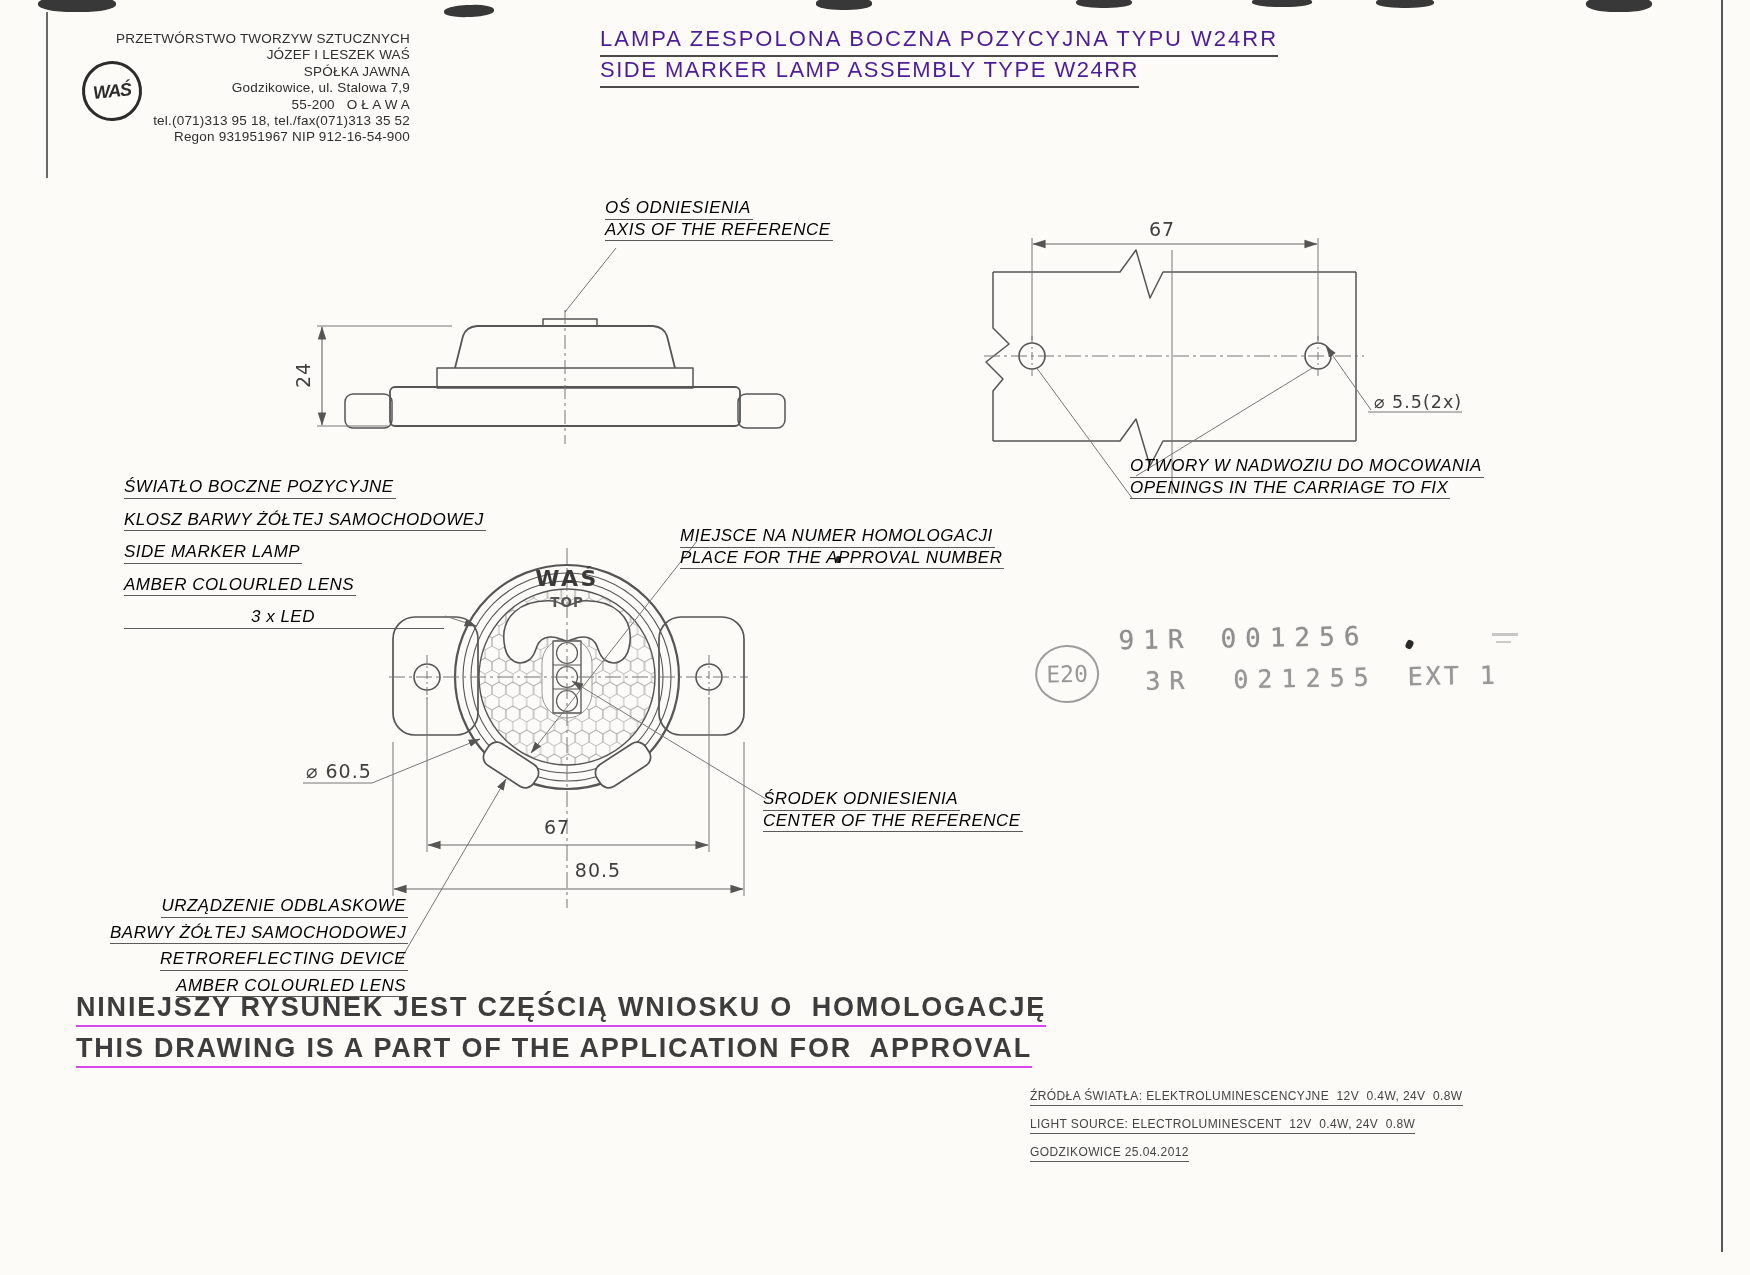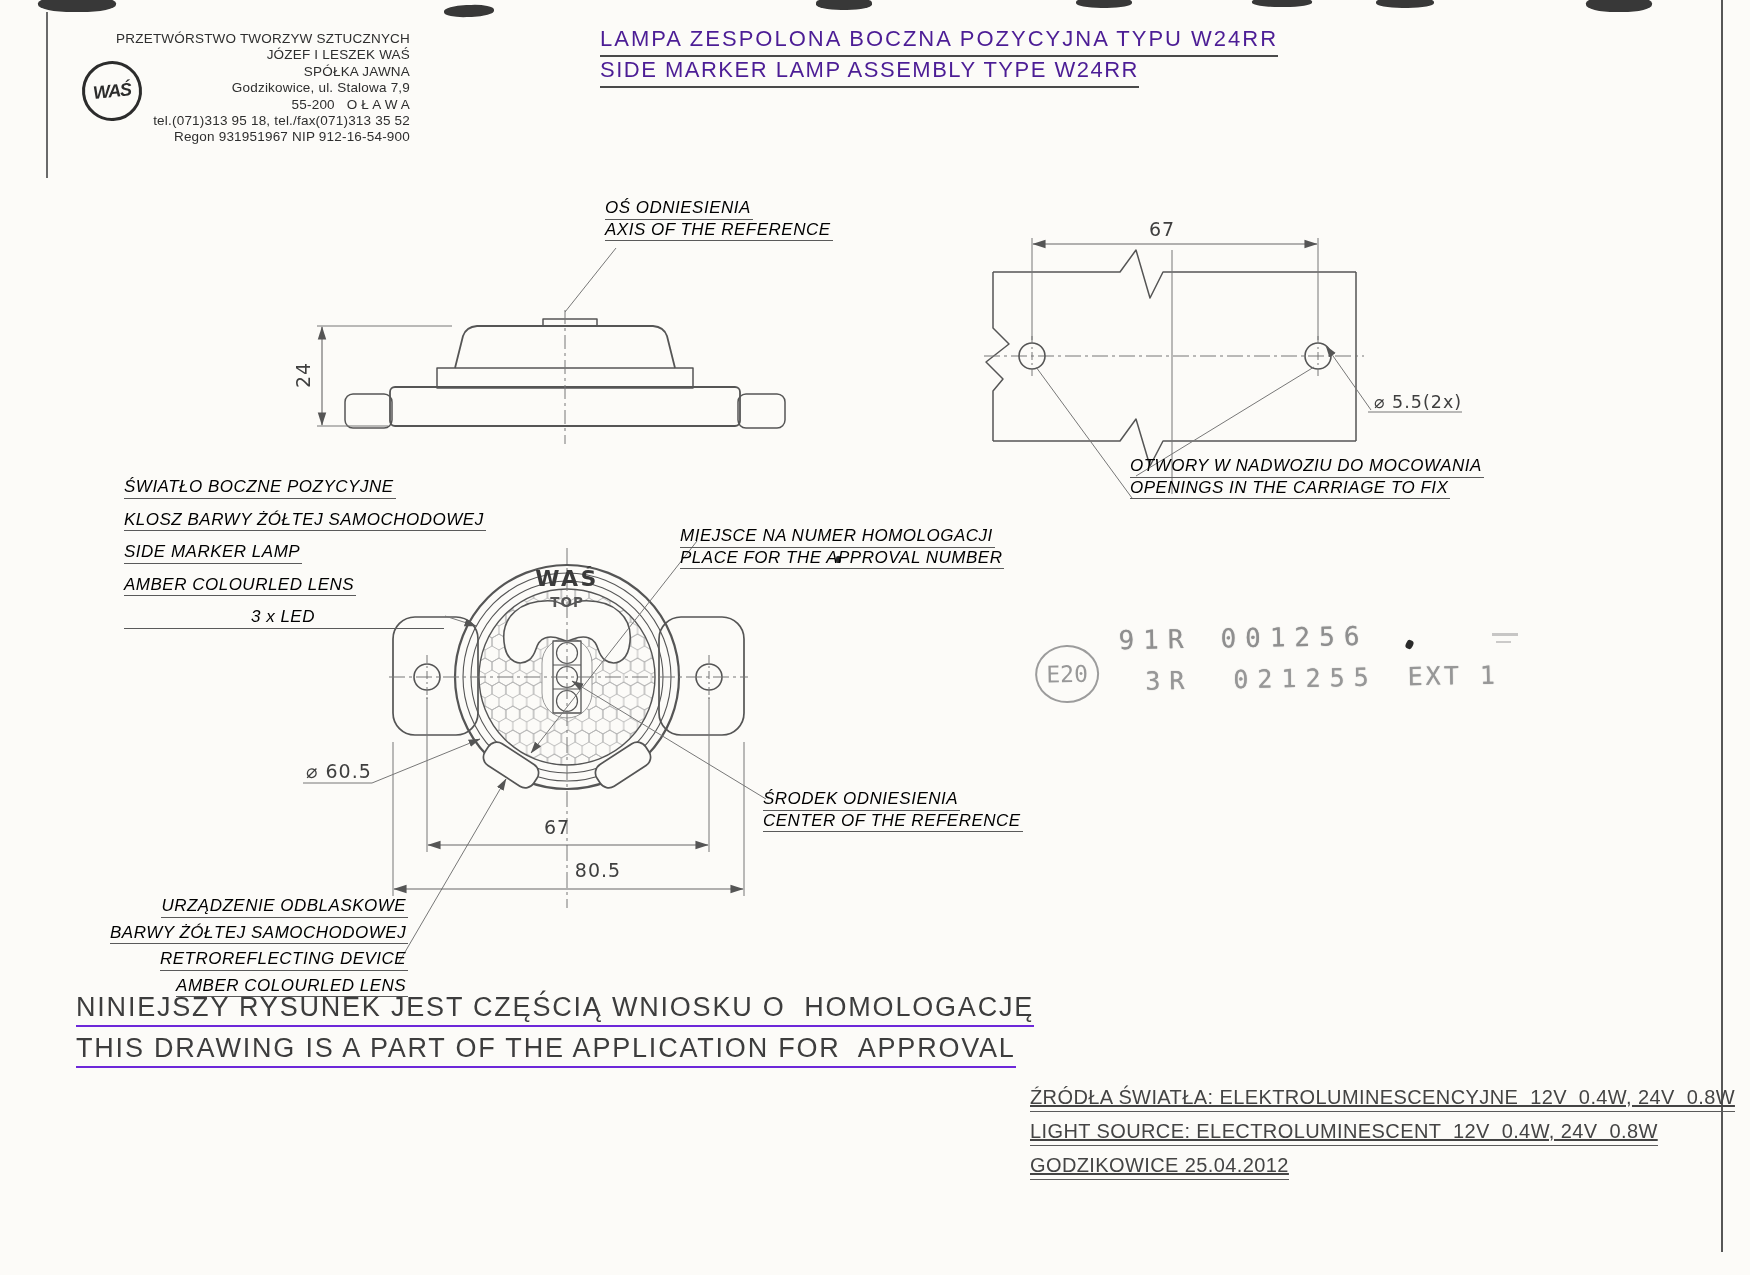--- a/index.html
+++ b/index.html
@@ -7,24 +7,24 @@
         font-family:"Liberation Sans",sans-serif;color:#3f3f3f;}
   .abs{position:absolute;}
   .lblline{display:block;}
   .lbl{font-size:17px;line-height:1.15;color:#000000;letter-spacing:.5px;
        border-bottom:1.6px solid #5a5a5a;display:inline-block;padding:0 2px 1px 0;white-space:pre;font-style:italic;}
   .gap10 .lblline{margin-bottom:11px;}
   .gap4 .lblline{margin-bottom:5px;}
   .title{font-size:22px;color:#4c1d95;letter-spacing:2px;border-bottom:2.2px solid #4a4a4a;
          display:inline-block;white-space:pre;padding-bottom:3px;}
   .title2{letter-spacing:1.5px;}
-  .note{font-size:27px;color:#3d3d3d;letter-spacing:1.8px;border-bottom:2px solid #6d28d9;
-        display:inline-block;white-space:pre;padding-bottom:2px;margin-bottom:6px;}
-  .info{font-size:20px;color:#444;letter-spacing:.4px;border-bottom:1.5px solid #5a5a5a;
-        display:inline-block;white-space:pre;padding-bottom:2px;margin-bottom:8px;text-decoration:underline;}
+  .note{font-size:27px;color:#3d3d3d;letter-spacing:1.8px;border-bottom:2px solid #d946ef;
+        display:inline-block;white-space:pre;padding-bottom:2px;margin-bottom:6px;font-weight:bold;}
+  .info{font-size:12px;color:#444;letter-spacing:.4px;border-bottom:1.5px solid #5a5a5a;
+        display:inline-block;white-space:pre;padding-bottom:2px;margin-bottom:8px;}
   .company{width:340px;text-align:right;font-size:13.5px;line-height:16.4px;color:#2e2e2e;letter-spacing:.2px;}
   .company div{white-space:pre;}
   .logo{width:54px;height:54px;border:3.5px solid #2c2c2c;border-radius:50%;
         display:flex;align-items:center;justify-content:center;background:#fcfbf8;
         font-weight:bold;font-style:italic;font-size:18px;color:#2c2c2c;transform:rotate(-6deg);letter-spacing:-1px;}
   .stamp{color:#8f8f8f;font-family:"DejaVu Sans Mono",monospace;transform:rotate(-1deg);}
   .stamp .ecirc{position:absolute;left:0;top:27px;width:60px;height:54px;border:2px solid #9c9c9c;
         border-radius:50%;display:flex;align-items:center;justify-content:center;
         font-size:23px;color:#989898;letter-spacing:0;}
   .stamp .r1{position:absolute;left:84px;top:8px;font-size:26px;letter-spacing:9px;white-space:pre;}

